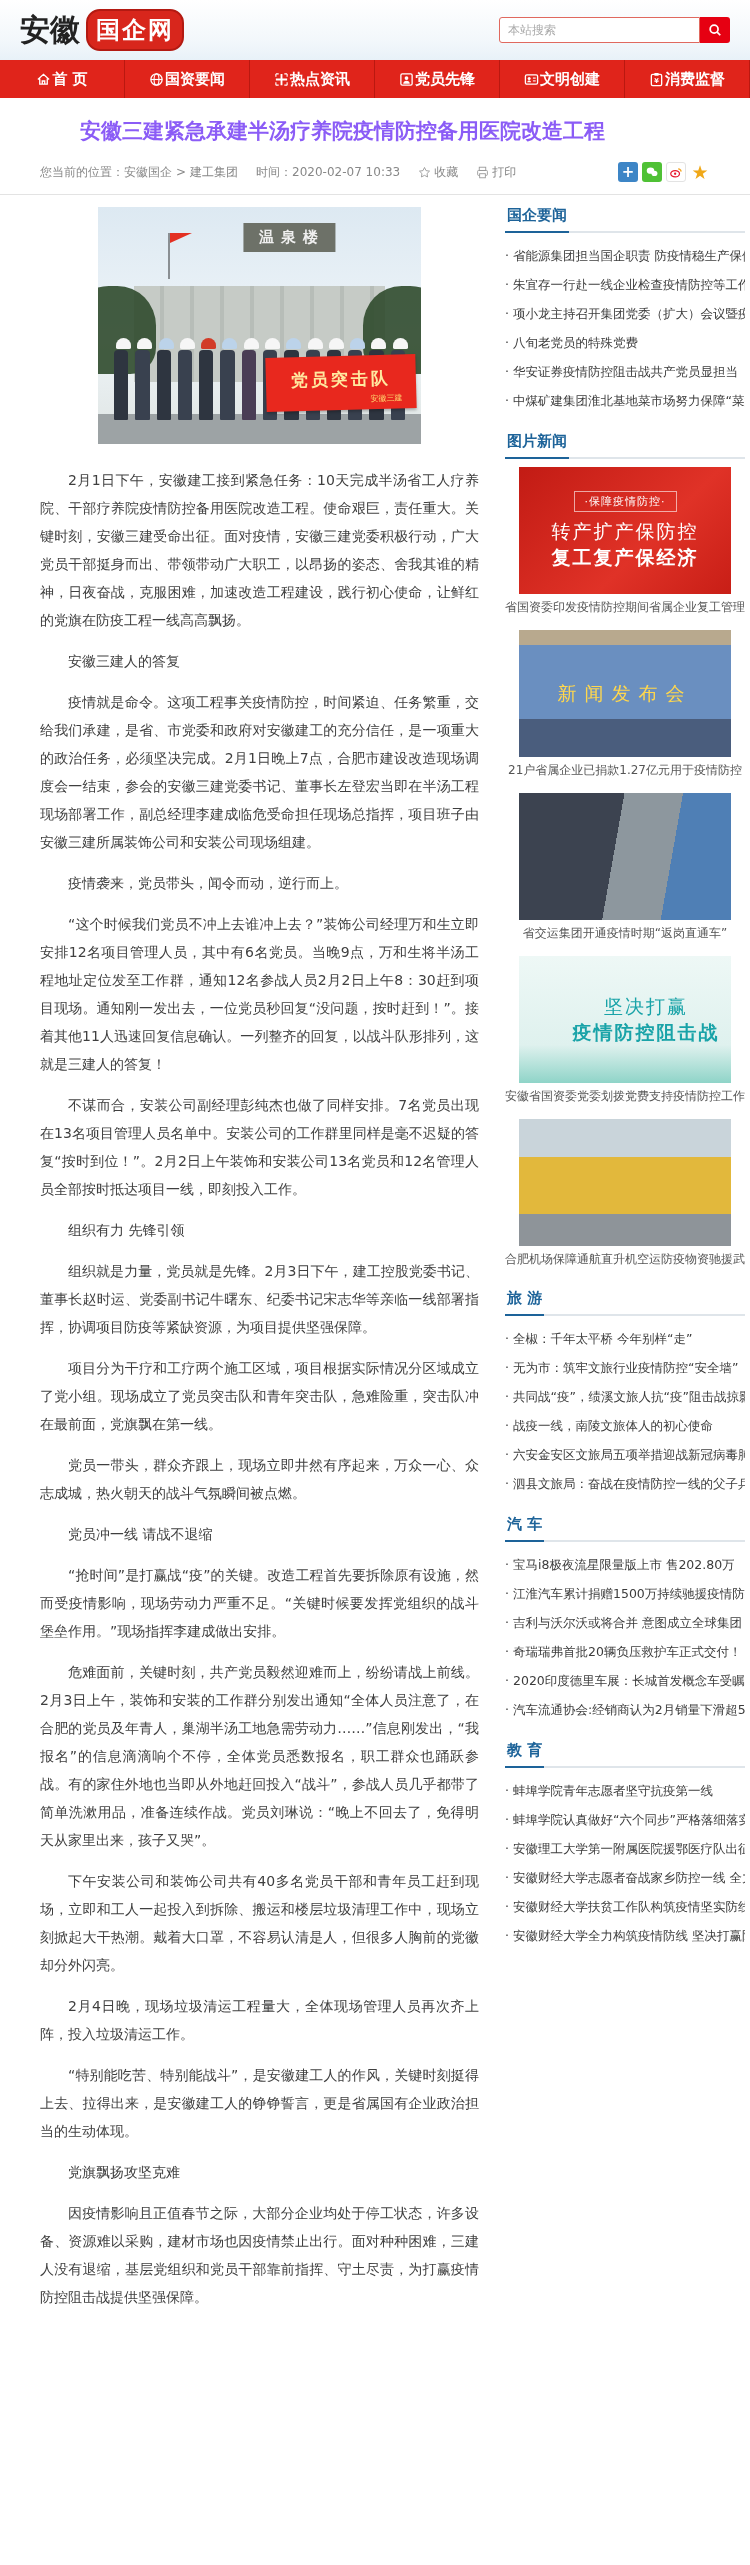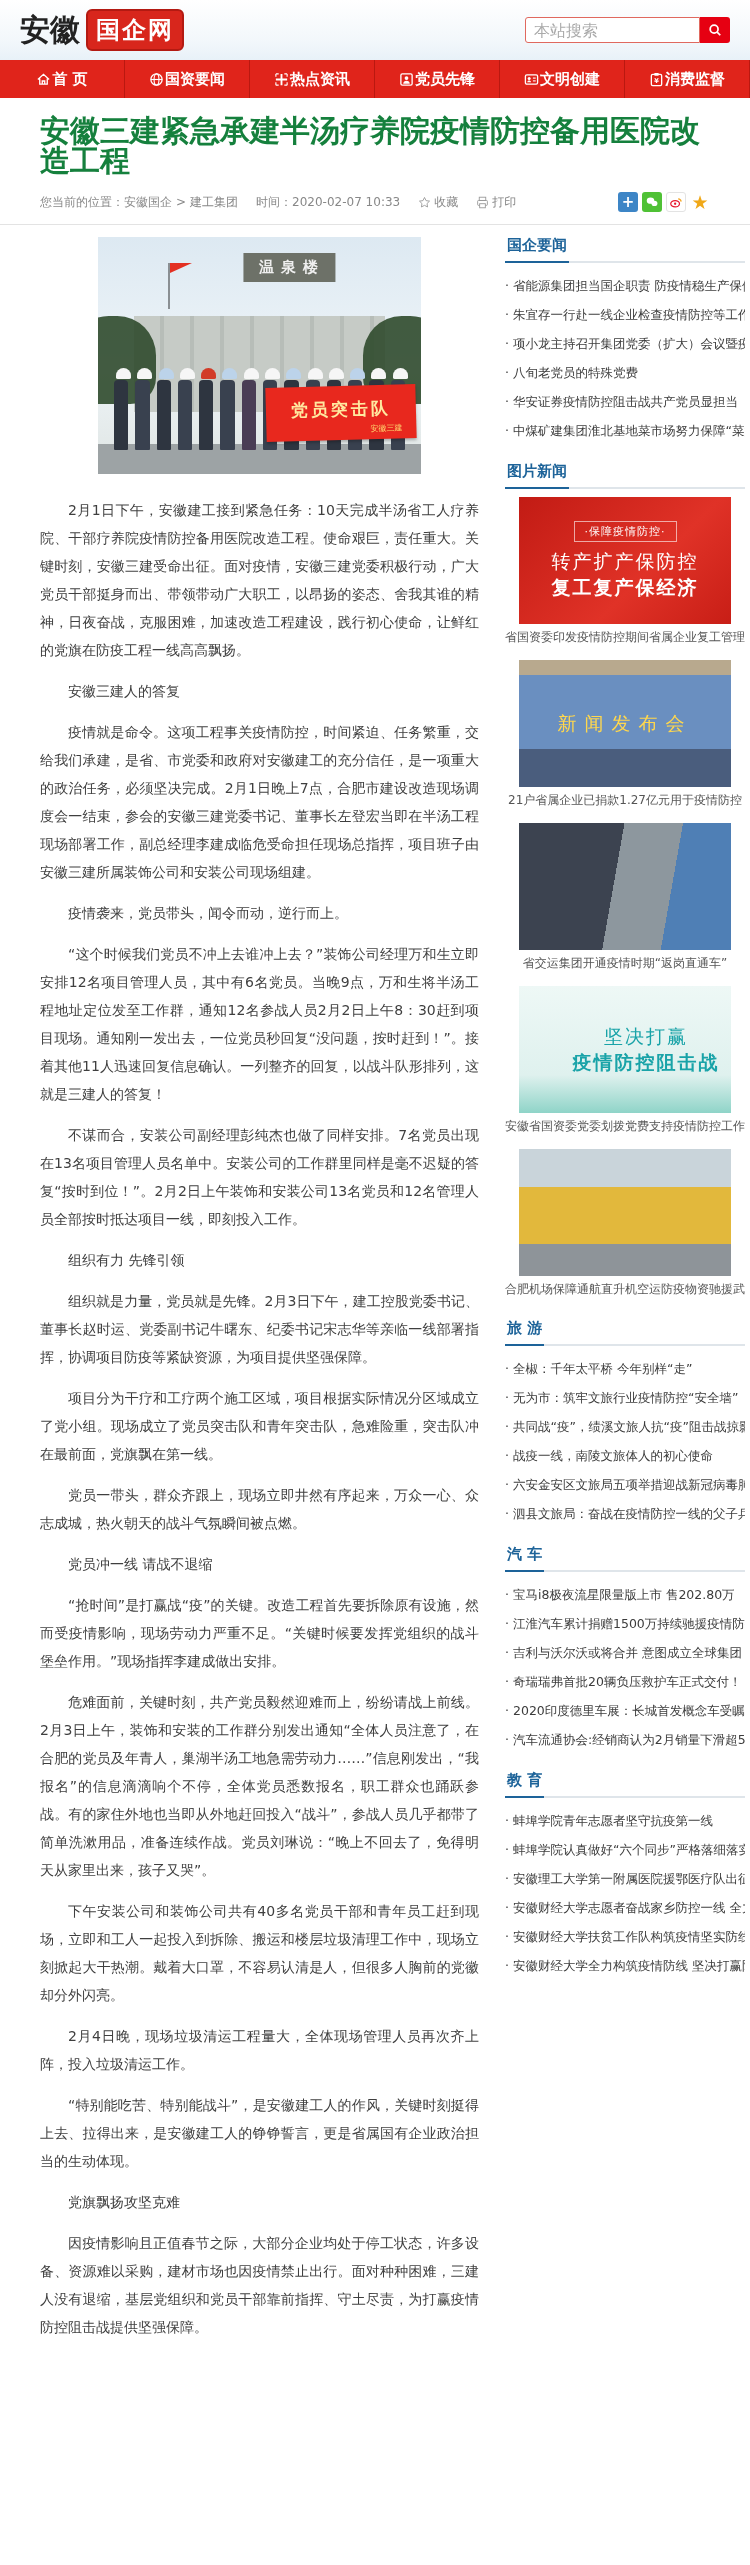--- a/index.html
+++ b/index.html
@@ -3,34 +3,34 @@
 <meta charset="utf-8">
 <style>
   * { margin:0; padding:0; box-sizing:border-box; }
   body { width:750px; min-height:2565px; background:#fff; font-family:"DejaVu Sans","Liberation Sans",sans-serif; color:#404040; }
   .page { width:750px; position:relative; }
 
   
   .topbar { height:60px; position:relative; background:linear-gradient(180deg,#ffffff 0%,#f2f7fb 70%,#e8f1f8 100%); display:flex; align-items:center; padding:0 20px; }
   .logo { display:flex; align-items:center; gap:6px; }
   .logo-prefix { font-size:30px; font-weight:bold; color:#222; font-family:"DejaVu Serif","Liberation Serif",serif; }
-  .logo-box { background:#d8261c; color:#fff; font-size:24px; font-weight:bold; padding:3px 8px; border-radius:6px; border:2px solid #b31a12; letter-spacing:2px; }
+  .logo-box { background:#d8261c; color:#fff; font-size:24px; font-weight:bold; padding:3px 8px; border-radius:14px; border:2px solid #b31a12; letter-spacing:2px; }
   .search-wrap { margin-left:auto; display:flex; align-items:center; }
-  .search-input { width:175px; height:26px; border:1px solid #e0695f; border-radius:3px 0 0 3px; padding:4px 8px; font-size:16px; color:#333; outline:none; }
+  .search-input { width:201px; height:26px; border:1px solid #e0695f; border-radius:3px 0 0 3px; padding:4px 8px; font-size:12px; color:#333; outline:none; }
   .search-input::placeholder { color:#aaa; }
   .search-btn { width:30px; height:26px; background:#e60012; border:none; border-radius:0 3px 3px 0; color:#fff; cursor:pointer; display:flex; align-items:center; justify-content:center; }
 
   
   .nav { height:38px; background:#e0241b; display:flex; }
   .nav-item { flex:1; display:flex; align-items:center; justify-content:center; gap:1px; color:#fff; font-size:15px; font-weight:bold; border-right:1px solid rgba(140,10,5,.45); cursor:pointer; }
   .nav-item svg { display:block; }
 
   
   .title-block { padding:18px 40px 0 40px; }
-  .article-title { font-size:30px; font-weight:bold; color:#15803d; line-height:30px; }
+  .article-title { font-size:21px; font-weight:bold; color:#8b5cf6; line-height:30px;margin-left:40px; }
   .meta-row { display:flex; align-items:center; margin-top:16px; padding-bottom:12px; font-size:12px; color:#888; }
   .meta-row .sep { margin:0 4px; }
   .meta-link { color:#888; cursor:pointer; }
   .meta-item { margin-left:18px; display:flex; align-items:center; gap:3px; cursor:pointer; }
   .share-group { margin-left:auto; display:flex; align-items:center; gap:4px; }
   .share-btn { width:20px; height:20px; border-radius:3px; display:flex; align-items:center; justify-content:center; cursor:pointer; }
   .share-plus { background:#3d85c6; color:#fff; font-size:15px; font-weight:bold; }
   .share-wechat { background:#4fc135; }
   .share-weibo { background:#fff; border:1px solid #e3e3e3; }
   .share-star { background:transparent; color:#f0a818; font-size:19px; }

